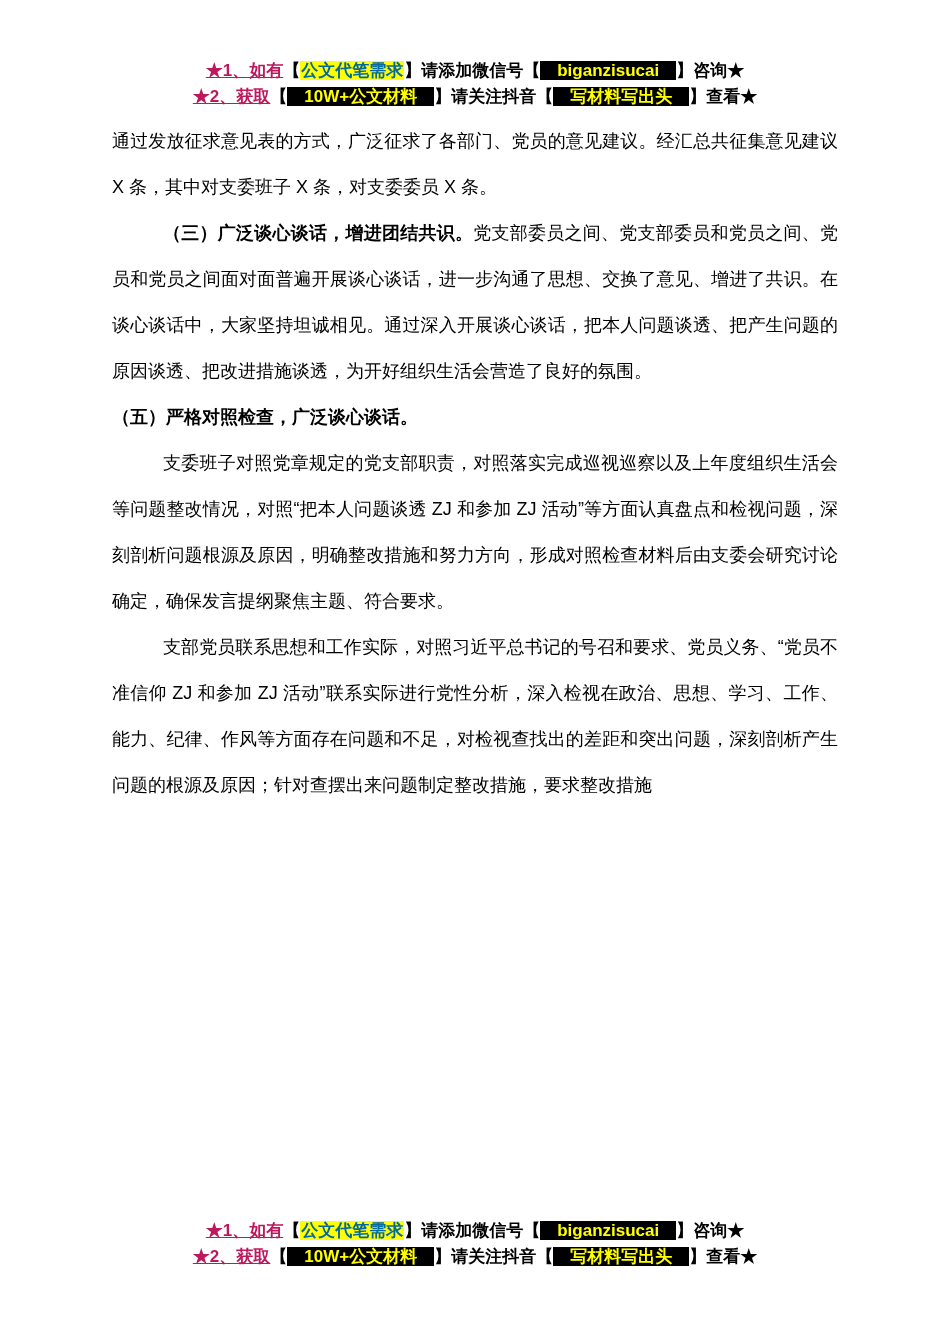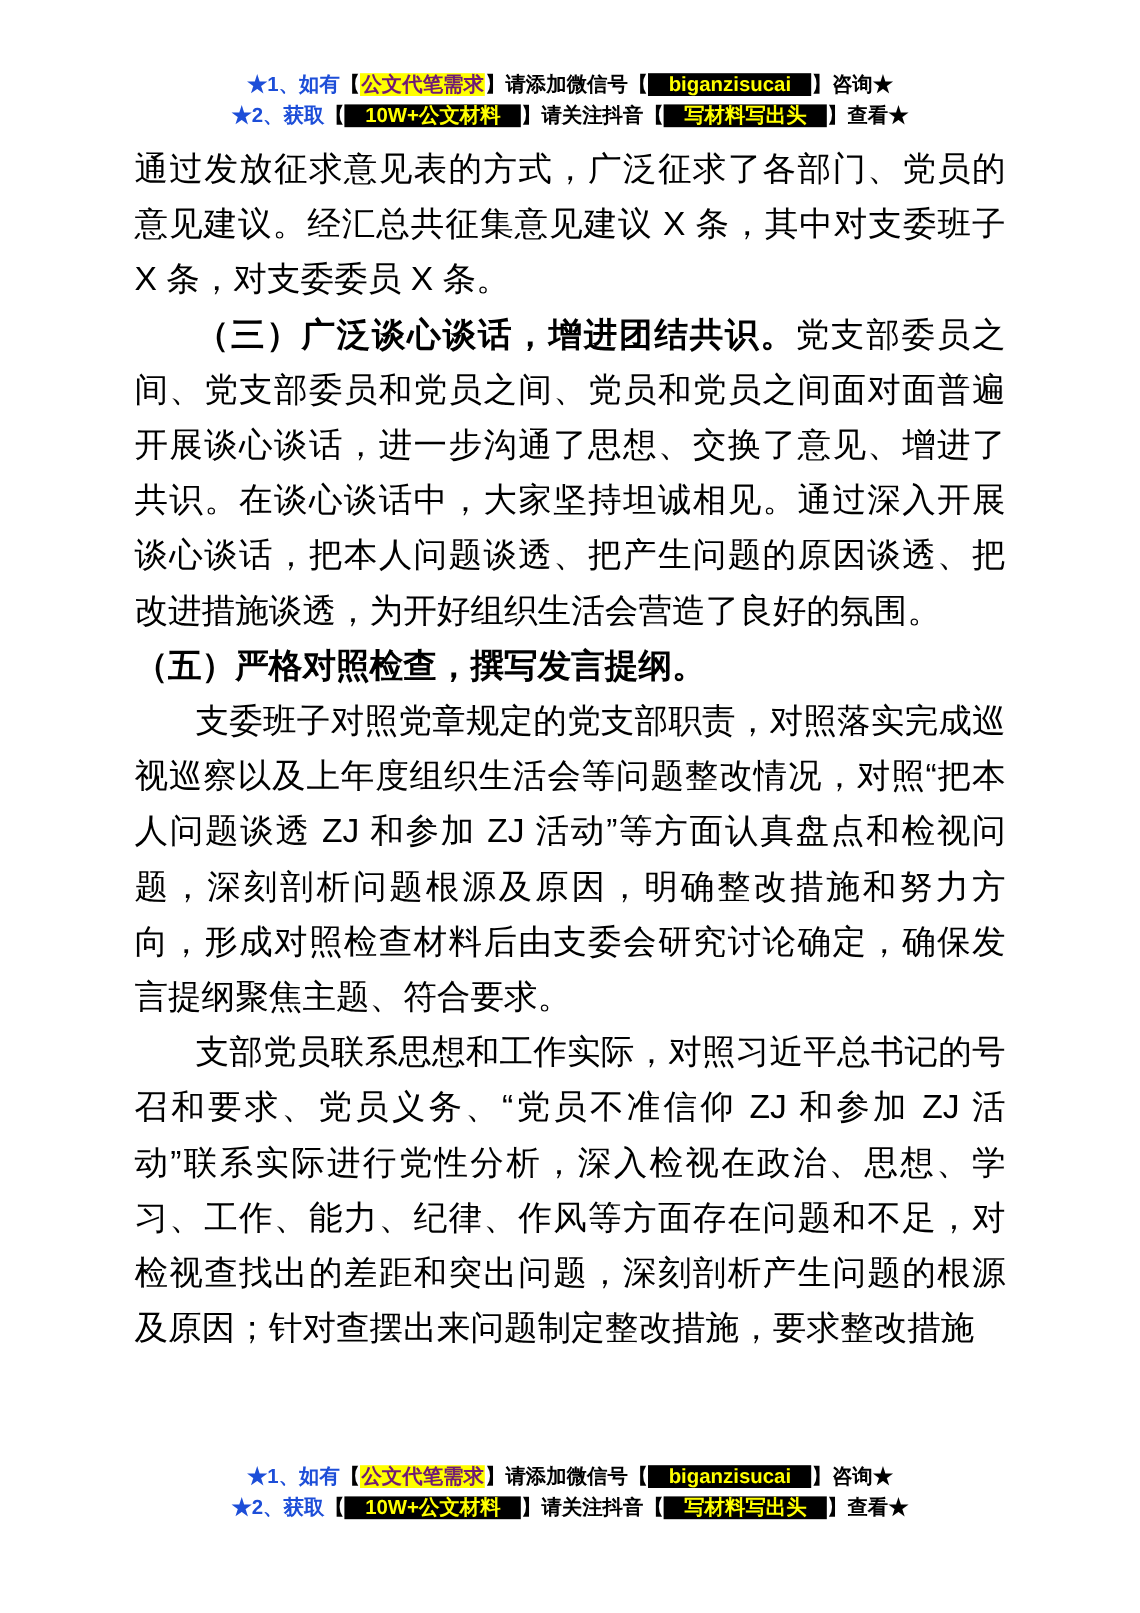--- a/index.html
+++ b/index.html
@@ -33,41 +33,41 @@
     font-weight: bold;
     line-height: 1.55;
     letter-spacing: 0px;
     white-space: nowrap;
   }
   .promo-top { top: 58px; }
   .promo-bottom { top: 1218px; }
   .promo-line { display: block; }
   .hl-yellow {
     background: #FFFF00;
-    color: #701a75;
+    color: #0369a1;
     padding: 0 1px;
   }
   .hl-black {
     background: #000000;
     color: #FFFF00;
     padding: 0 17px;
   }
   .plain { color: #000000; }
-  .star { color: #1d4ed8; }
+  .star { color: #be185d; text-decoration: underline; }
 
   
   .doc-body {
     position: absolute;
     top: 118px;
     left: 112px;
     width: 726px;
   }
   p.para {
     margin: 0 0 0 0;
-    font-size: 28px;
+    font-size: 18px;
     line-height: 46px;
     text-align: justify;
     text-justify: inter-ideograph;
     font-family: "Liberation Sans", sans-serif;
   }
   p.indent { text-indent: 51px; }
   .bold-head {
     font-weight: bold;
   }
   .center-head {
@@ -93,21 +93,21 @@
 
     <p class="para">
       <span>通过发放征求意见表的方式，广泛征求了各部门、党员的意见建议。经汇总共征集意见建议 X 条，其中对支委班子 X 条，对支委委员 X 条。</span>
     </p>
 
     <p class="para indent">
       <span class="bold-head">（三）广泛谈心谈话，增进团结共识。</span><span>党支部委员之间、党支部委员和党员之间、党员和党员之间面对面普遍开展谈心谈话，进一步沟通了思想、交换了意见、增进了共识。在谈心谈话中，大家坚持坦诚相见。通过深入开展谈心谈话，把本人问题谈透、把产生问题的原因谈透、把改进措施谈透，为开好组织生活会营造了良好的氛围。</span>
     </p>
 
     <p class="para center-head">
-      <span>（五）严格对照检查，撰写发言提纲。</span>
+      <span>（五）严格对照检查，广泛谈心谈话。</span>
     </p>
 
     <p class="para indent">
       <span>支委班子对照党章规定的党支部职责，对照落实完成巡视巡察以及上年度组织生活会等问题整改情况，对照“把本人问题谈透 ZJ 和参加 ZJ 活动”等方面认真盘点和检视问题，深刻剖析问题根源及原因，明确整改措施和努力方向，形成对照检查材料后由支委会研究讨论确定，确保发言提纲聚焦主题、符合要求。</span>
     </p>
 
     <p class="para indent">
       <span>支部党员联系思想和工作实际，对照习近平总书记的号召和要求、党员义务、“党员不准信仰 ZJ 和参加 ZJ 活动”联系实际进行党性分析，深入检视在政治、思想、学习、工作、能力、纪律、作风等方面存在问题和不足，对检视查找出的差距和突出问题，深刻剖析产生问题的根源及原因；针对查摆出来问题制定整改措施，要求整改措施</span>
     </p>
 

